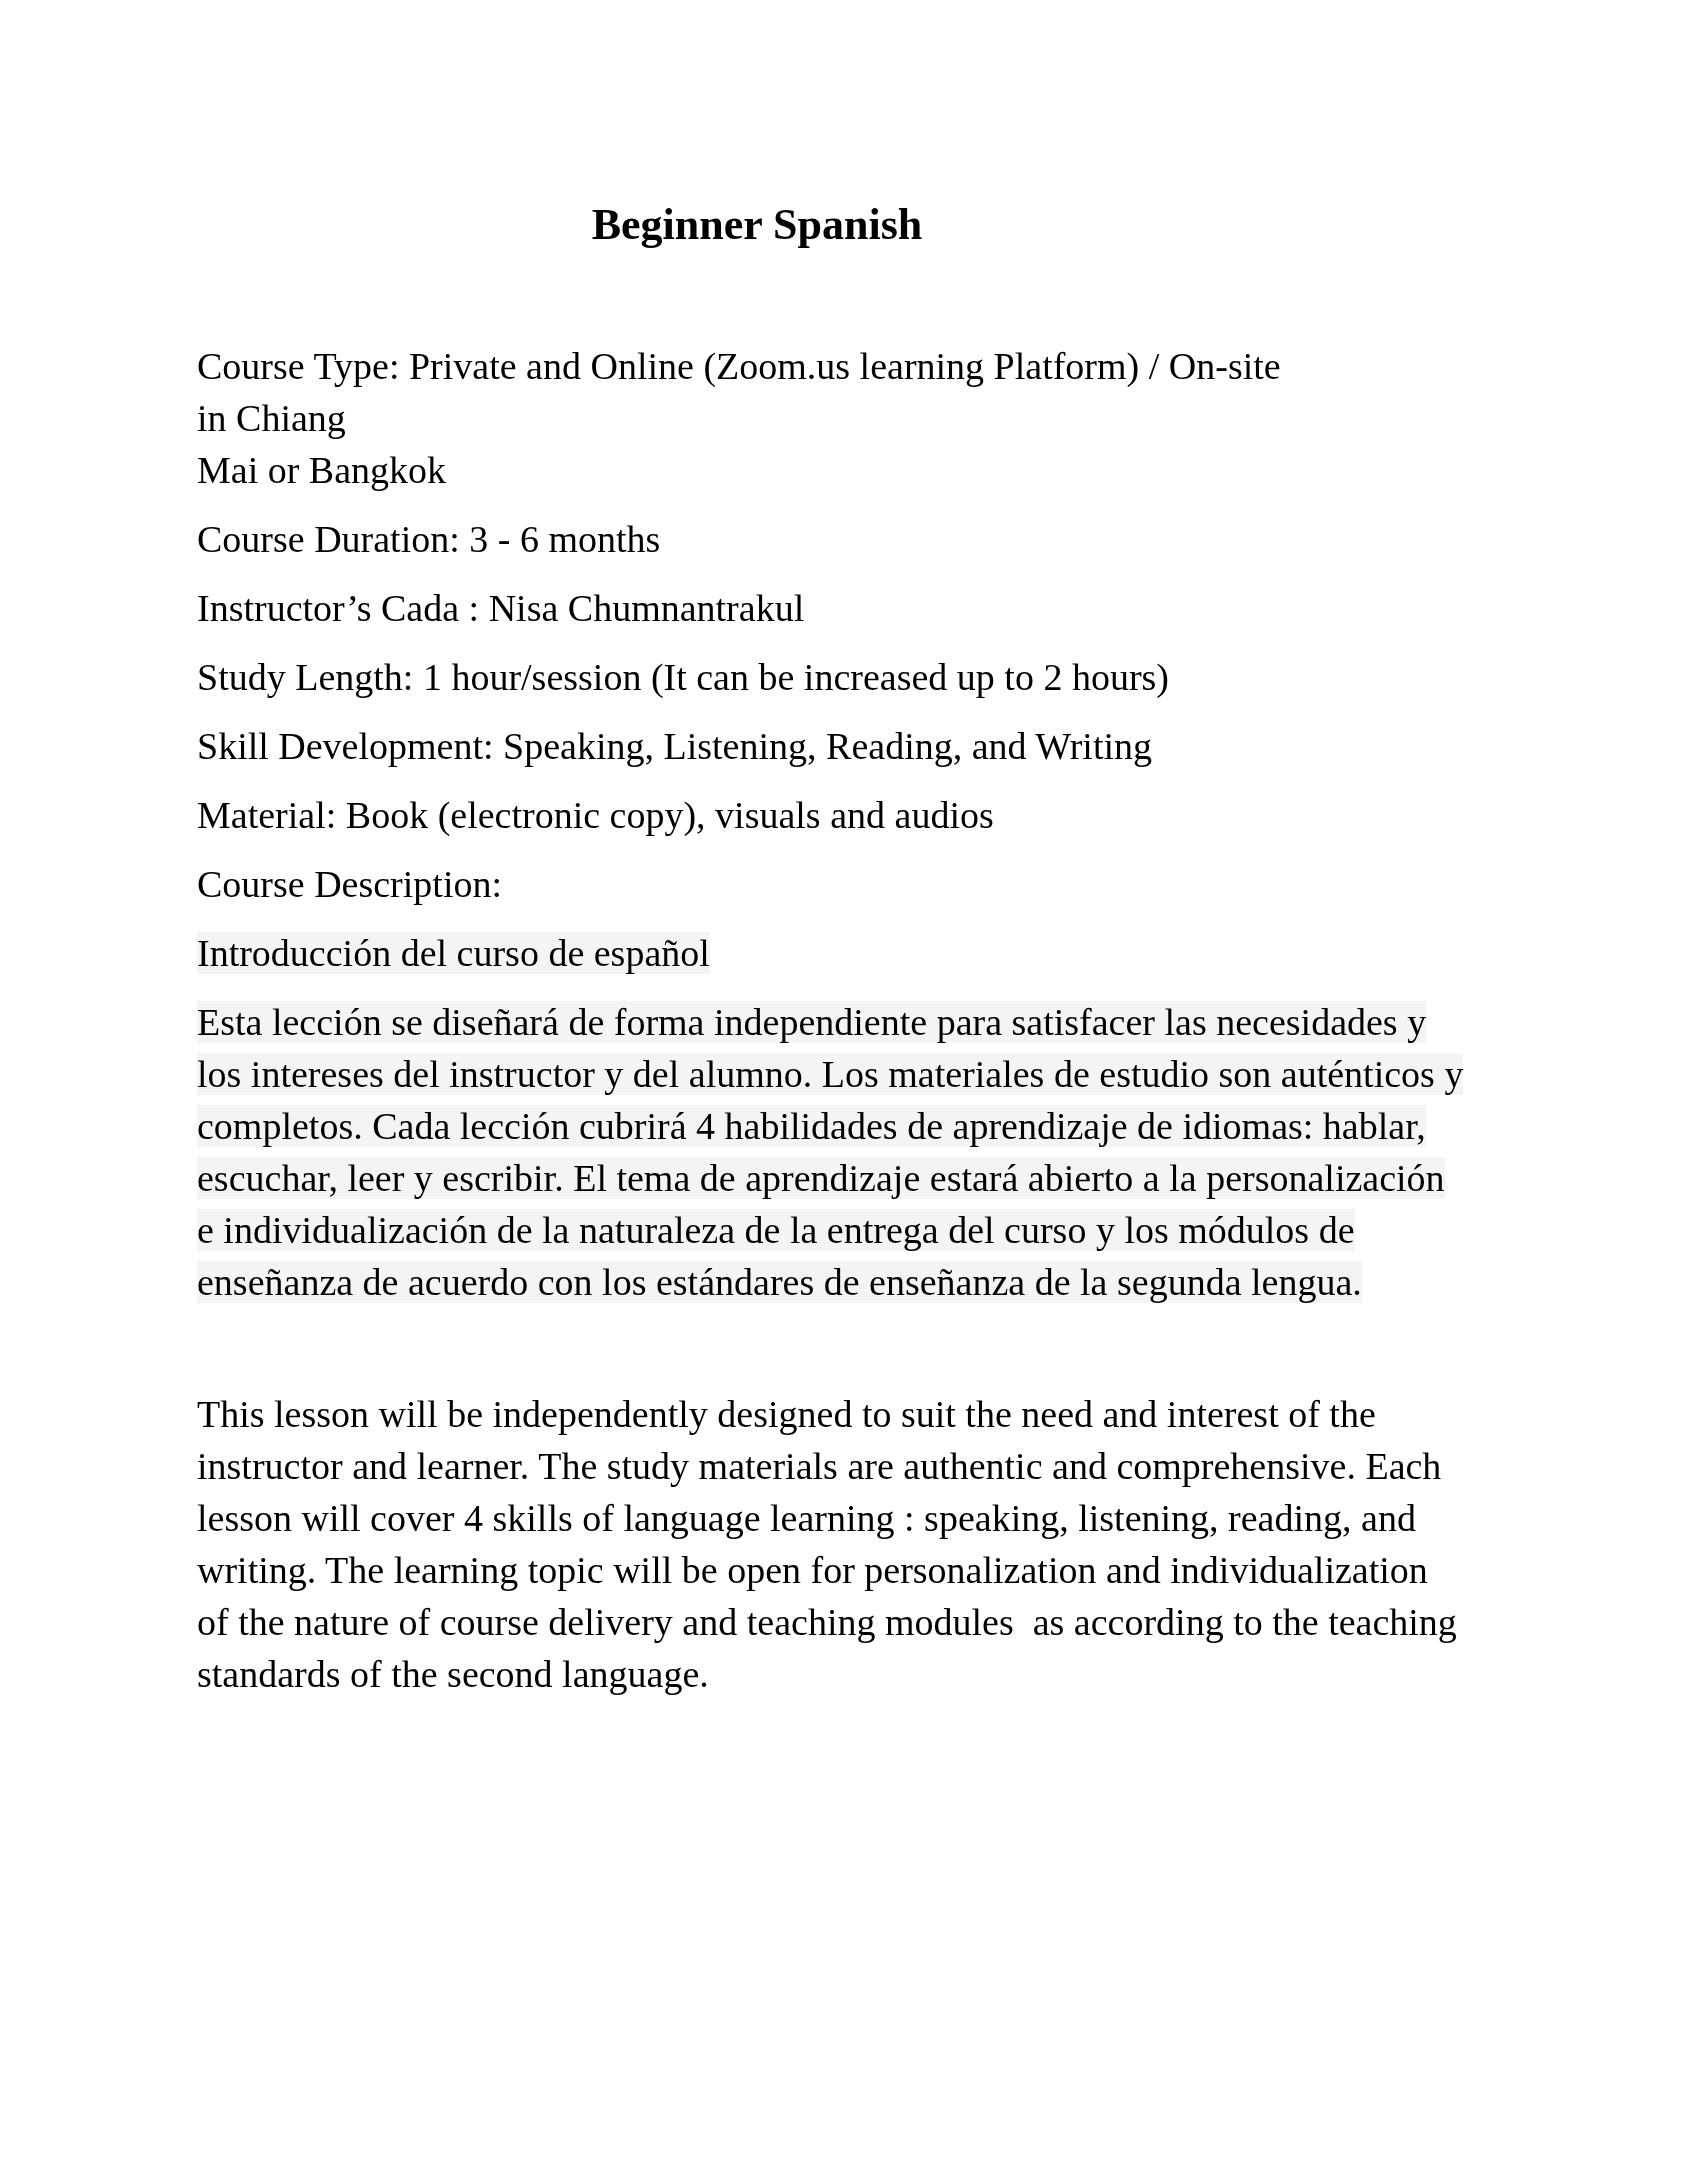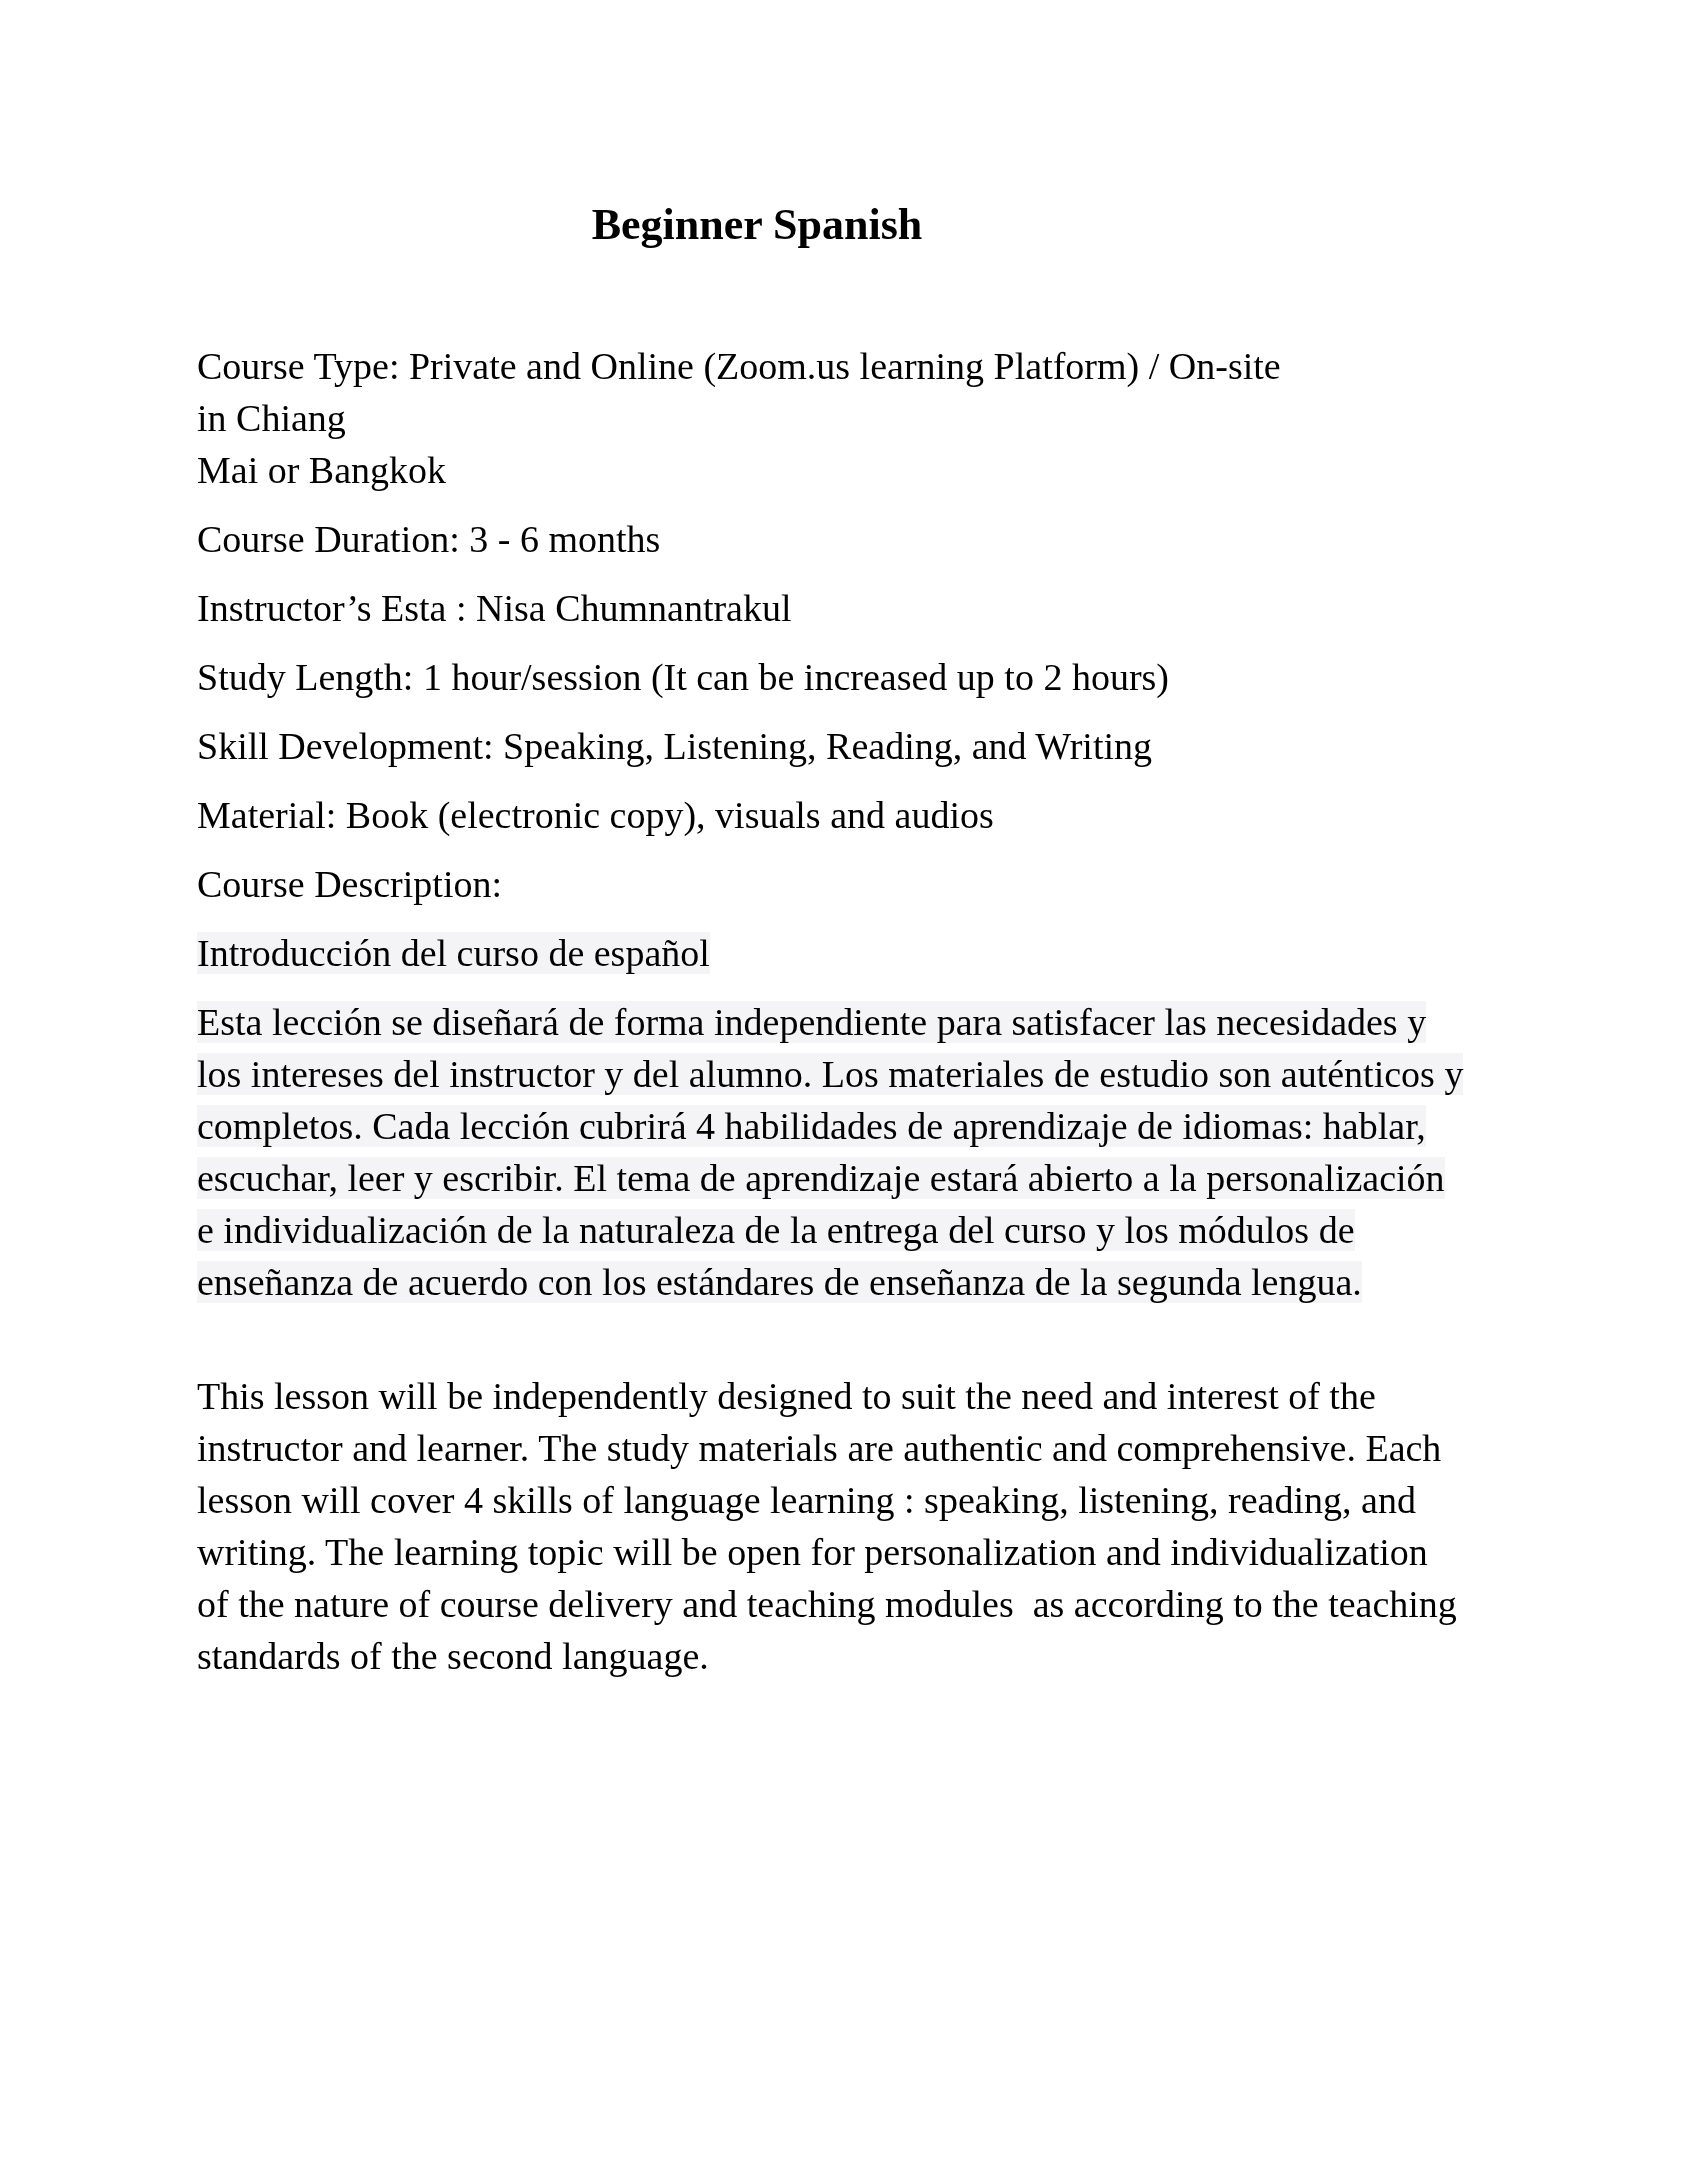--- a/index.html
+++ b/index.html
@@ -48,36 +48,36 @@
     white-space: pre;
   }
   .hl-para .ln {
     background: var(--hl, #f4f4f6);
   }
   .hl {
     background: var(--hl, #f4f4f6);
     white-space: pre;
   }
   .mb150 {
-    margin-bottom: 62px;
+    margin-bottom: 80px;
   }
 </style>
 </head>
 <body>
 
 <div class="page">
 
   <h1 class="title">Beginner Spanish</h1>
 
   <div>
     <p class="row"><span class="b">Course Type:</span><span> Private and Online (Zoom.us learning Platform) / On-site in Chiang</span><span class="cont">Mai or Bangkok</span></p>
 
     <p class="row"><span class="b">Course Duration:</span><span> 3 - 6 months</span></p>
 
-    <p class="row"><span class="b">Instructor’s Esta :</span><span> Nisa Chumnantrakul</span></p>
+    <p class="row"><span class="b">Instructor’s Cada :</span><span> Nisa Chumnantrakul</span></p>
 
     <p class="row"><span class="b">Study Length:</span><span> 1 hour/session (It can be increased up to 2 hours)</span></p>
 
     <p class="row"><span class="b">Skill Developmen</span><span>t: Speaking, Listening, Reading, and Writing</span></p>
 
     <p class="row"><span class="b">Material:</span><span> Book (electronic copy), visuals and audios</span></p>
 
 
     <p class="row"><span class="b">Course Description:</span><span></span></p>
   </div>

